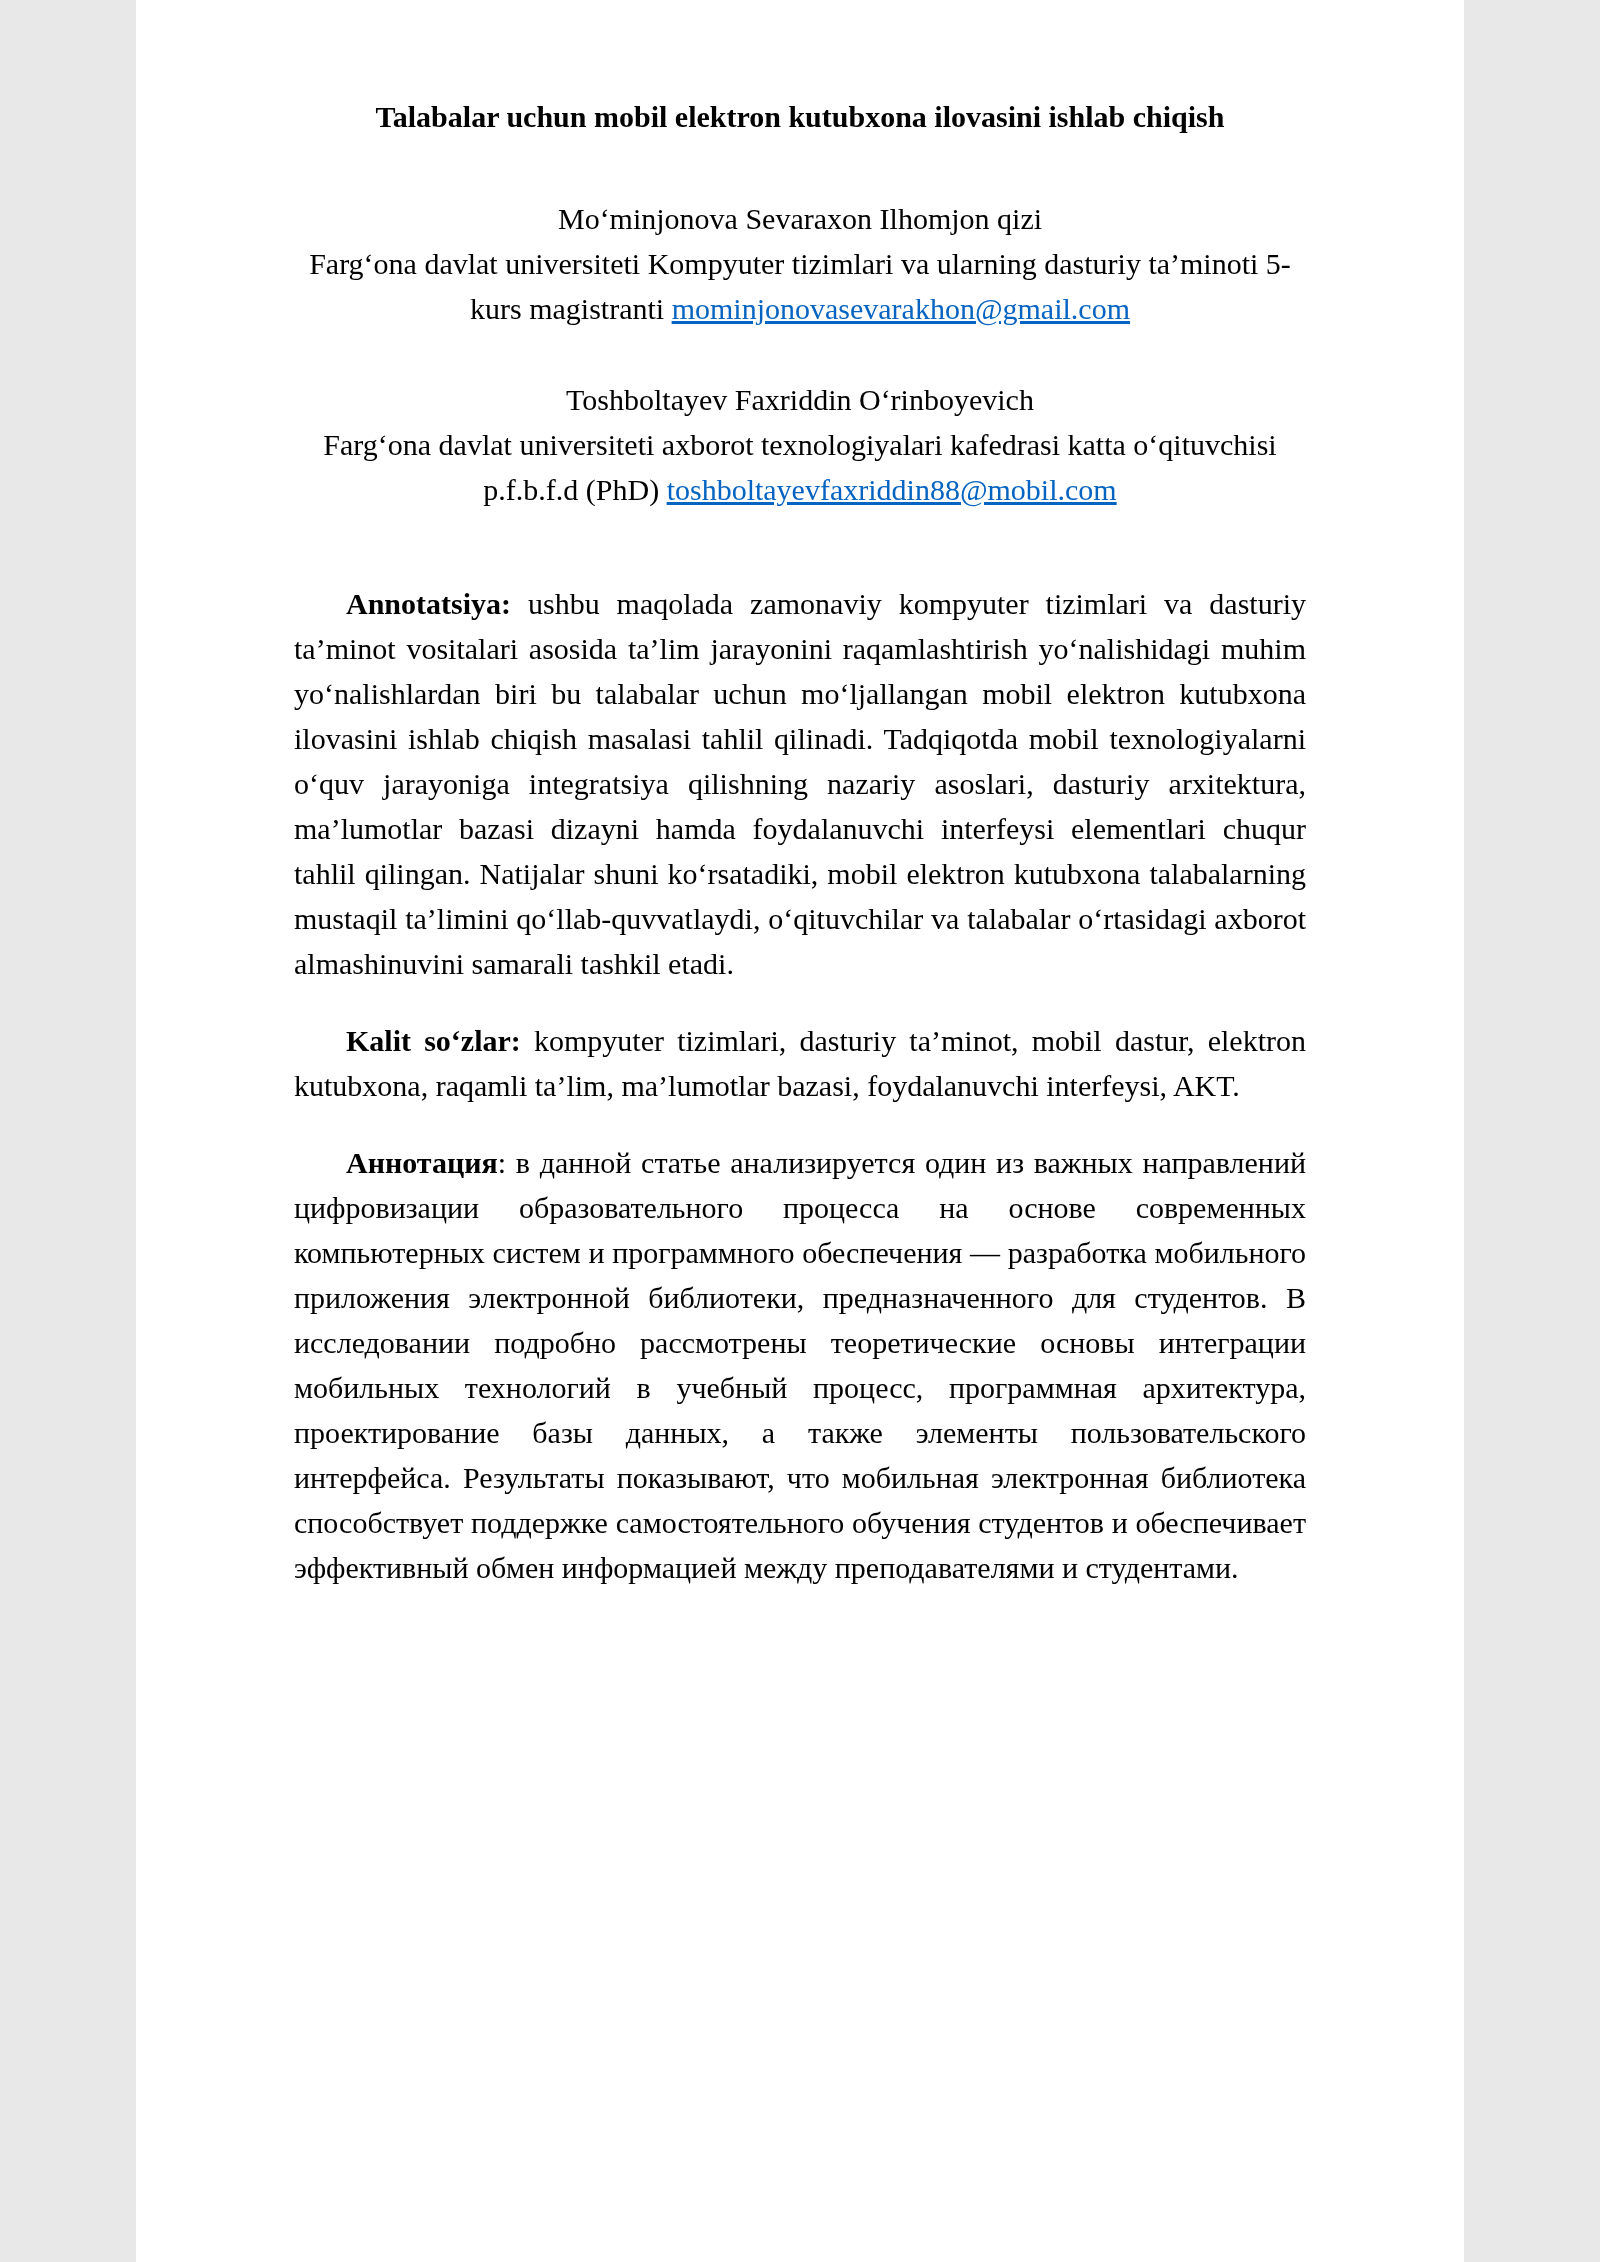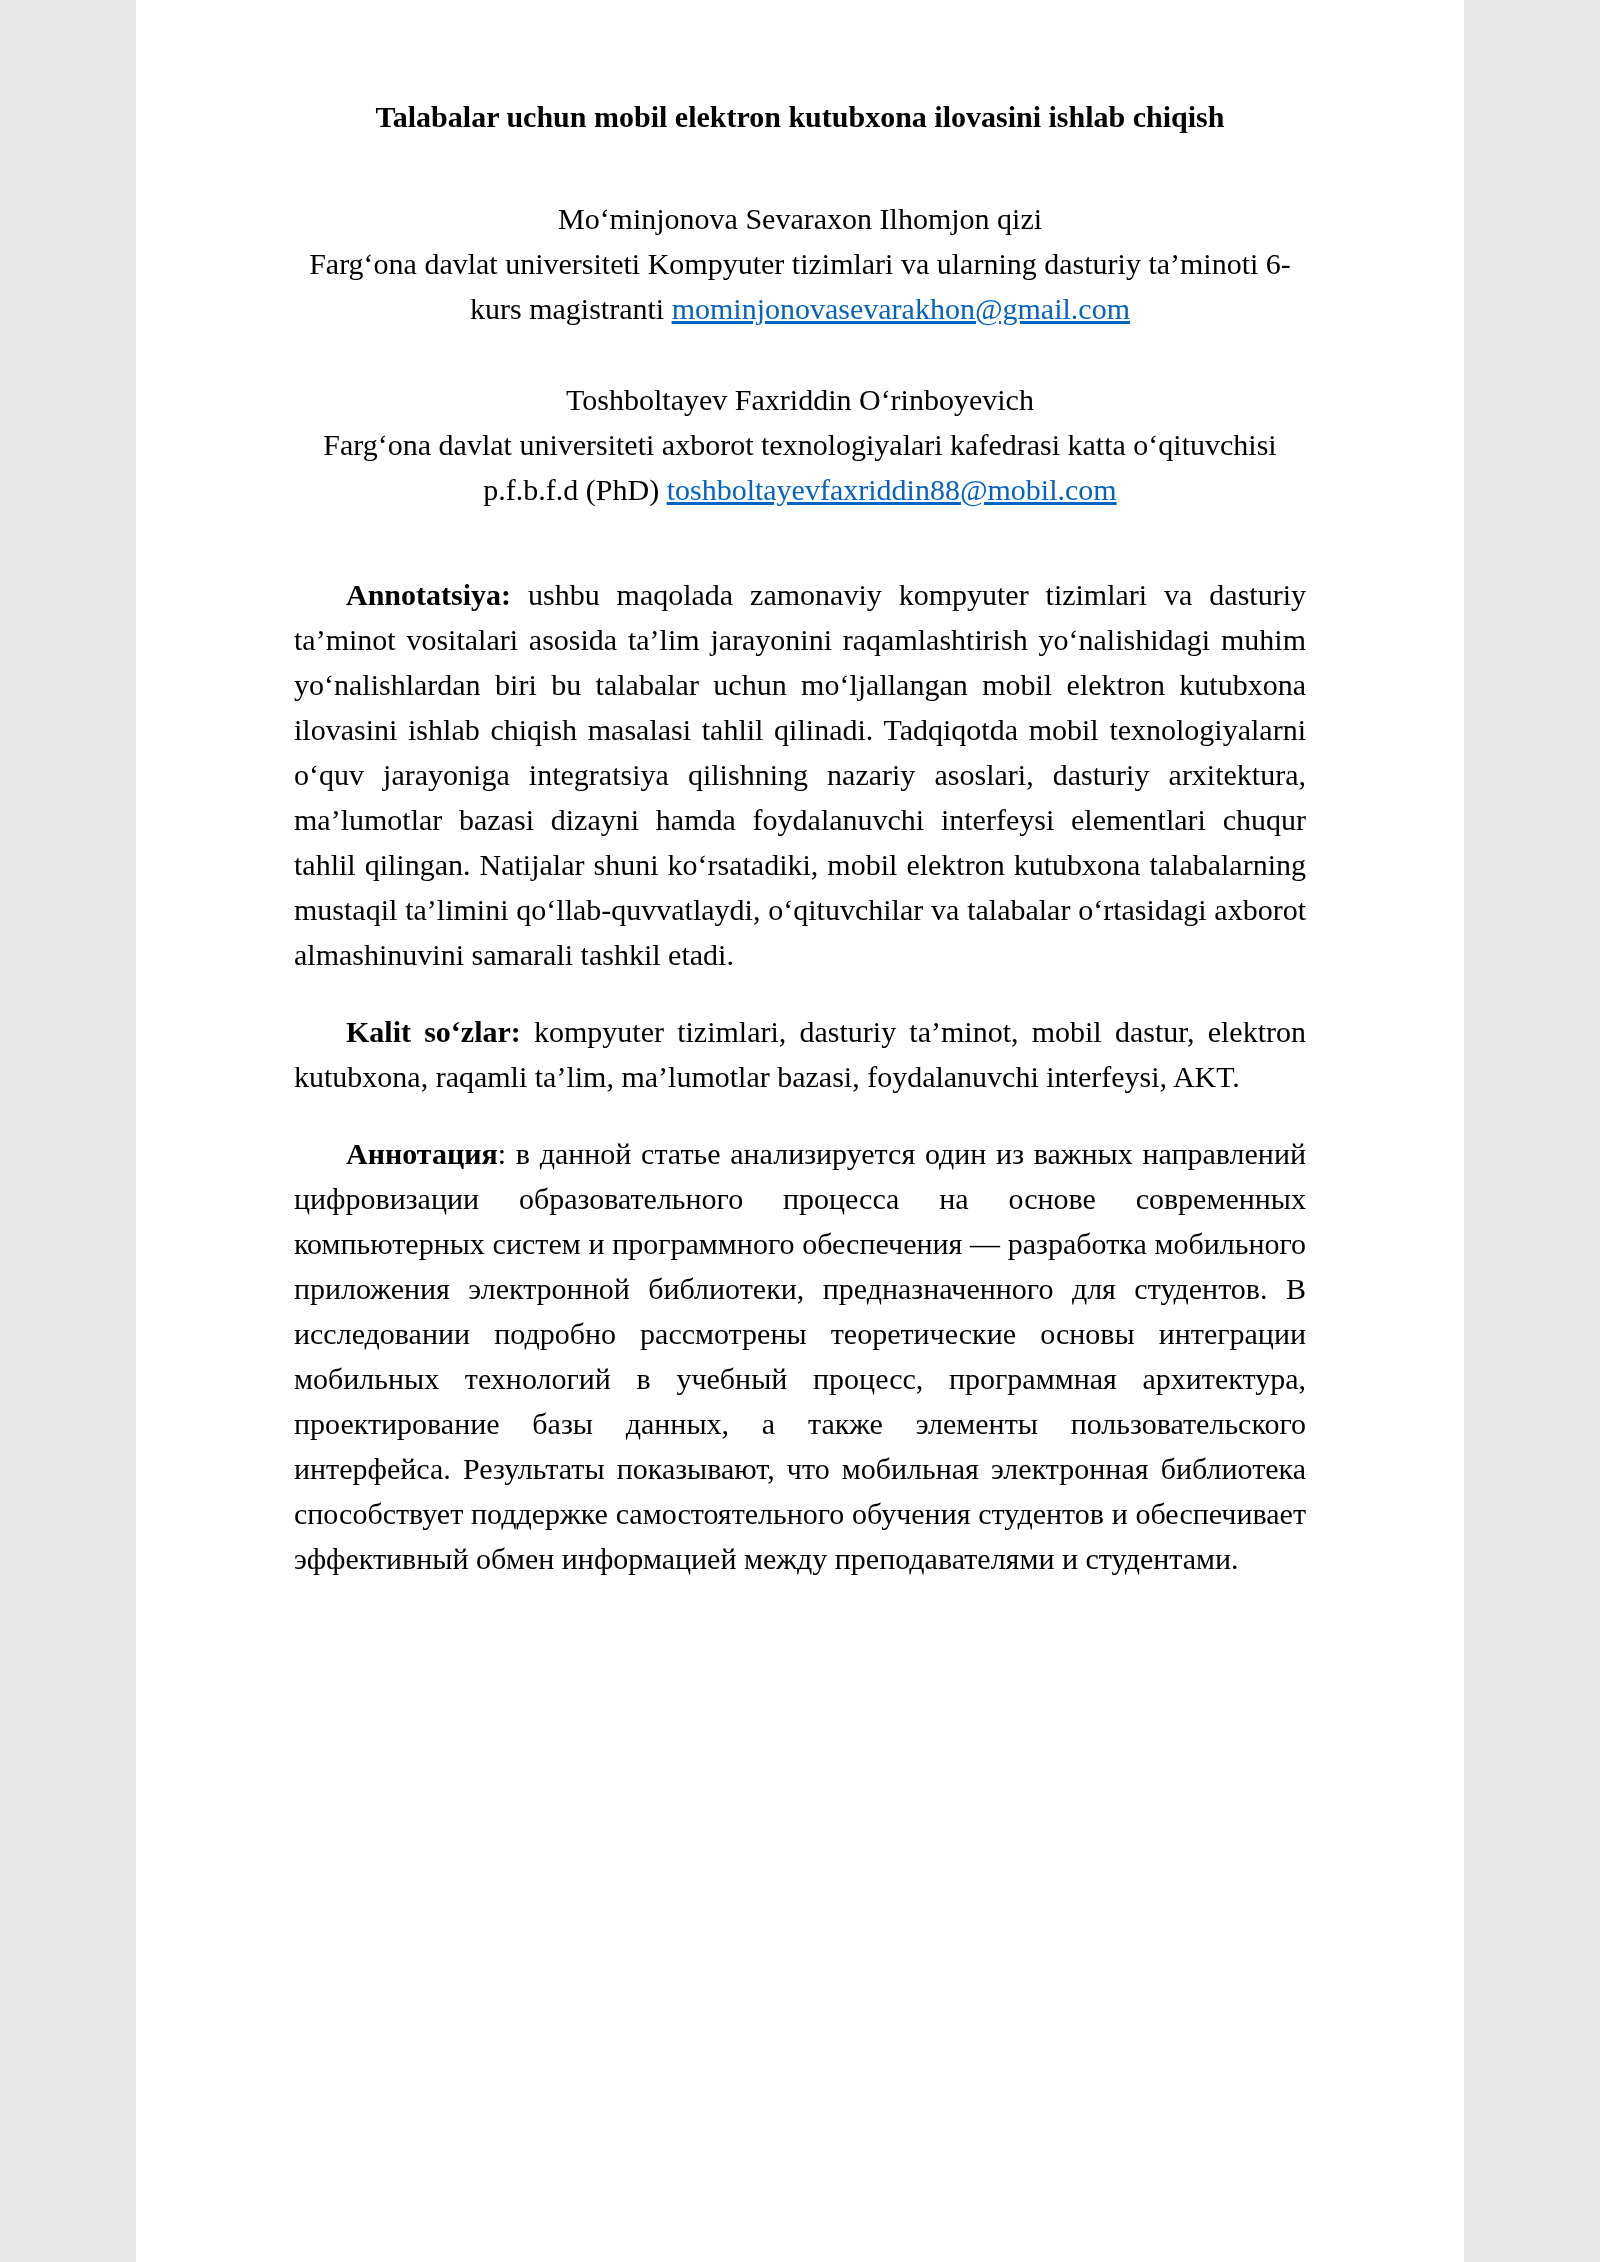--- a/index.html
+++ b/index.html
@@ -32,35 +32,35 @@
     color: #0563C1;
     text-decoration: underline;
     cursor: pointer;
     margin-top: 32px;
   }
   .body-section {
     font-size: 30px;
     line-height: 1.5;
     text-align: justify;
     text-indent: 52px;
-    margin: 0 0 32px 0;
+    margin: 9px 0 32px 0;
   }
   .lead { font-weight: bold; }
   .spacer-sm { height: 14px; }
 </style>
 </head>
 <body>
 
 <div class="page">
 
   <h1 class="title">Talabalar uchun mobil elektron kutubxona ilovasini ishlab chiqish</h1>
 
   <div class="author-block">
     <span class="name">Moʻminjonova Sevaraxon Ilhomjon qizi</span>
-    <span>Fargʻona davlat universiteti Kompyuter tizimlari va ularning dasturiy ta’minoti 6-kurs magistranti </span><a class="email-link">mominjonovasevarakhon@gmail.com</a>
+    <span>Fargʻona davlat universiteti Kompyuter tizimlari va ularning dasturiy ta’minoti 5-kurs magistranti </span><a class="email-link">mominjonovasevarakhon@gmail.com</a>
   </div>
 
   <div class="author-block">
     <span class="name">Toshboltayev Faxriddin Oʻrinboyevich</span>
     <span>Fargʻona davlat universiteti axborot texnologiyalari kafedrasi katta oʻqituvchisi p.f.b.f.d (PhD) </span><a class="email-link">toshboltayevfaxriddin88@mobil.com</a>
   </div>
 
   <div class="spacer-sm"></div>
 
   <p class="body-section">

